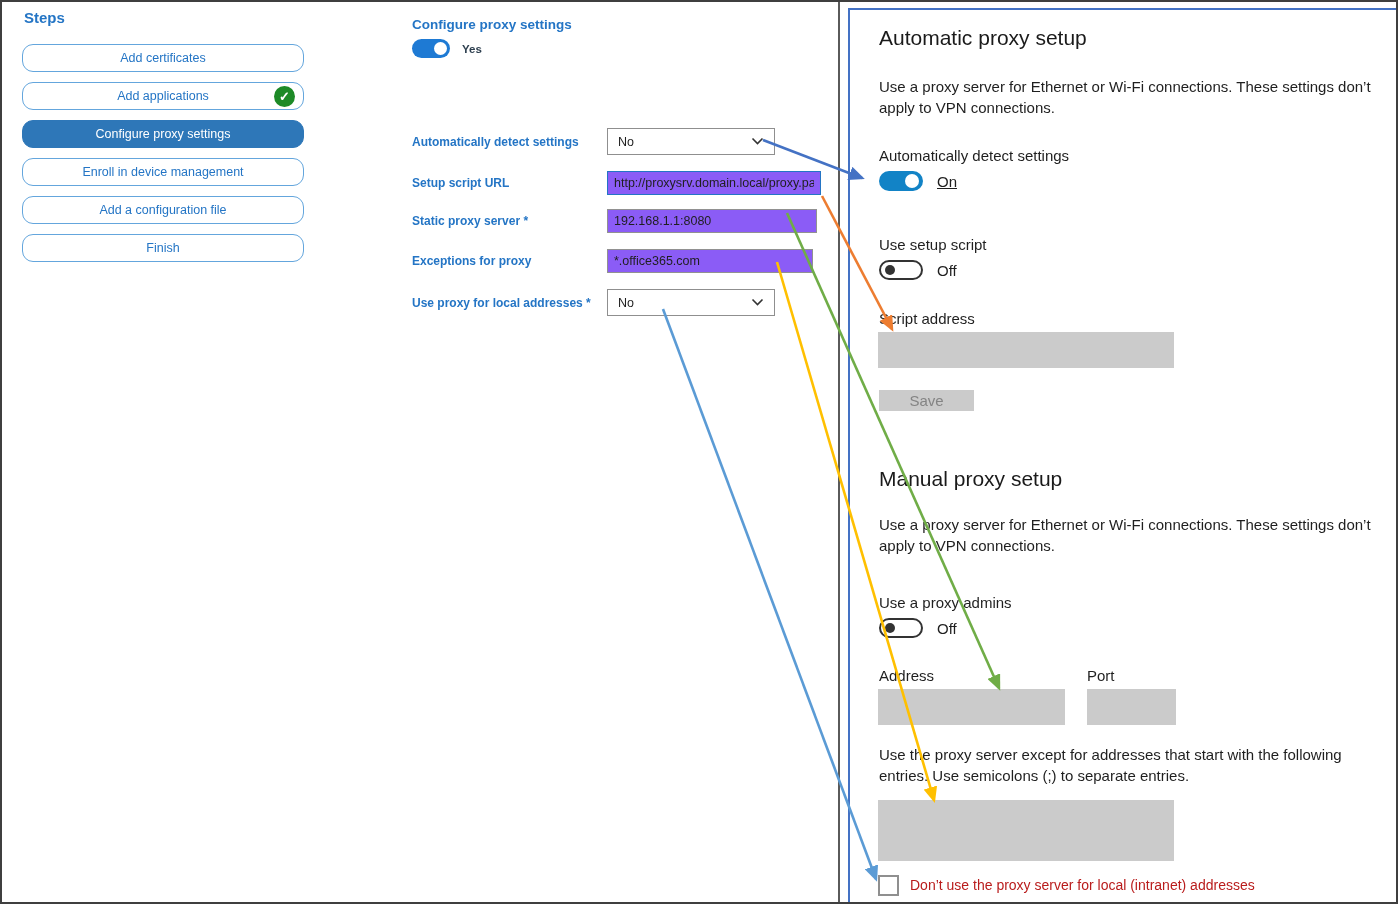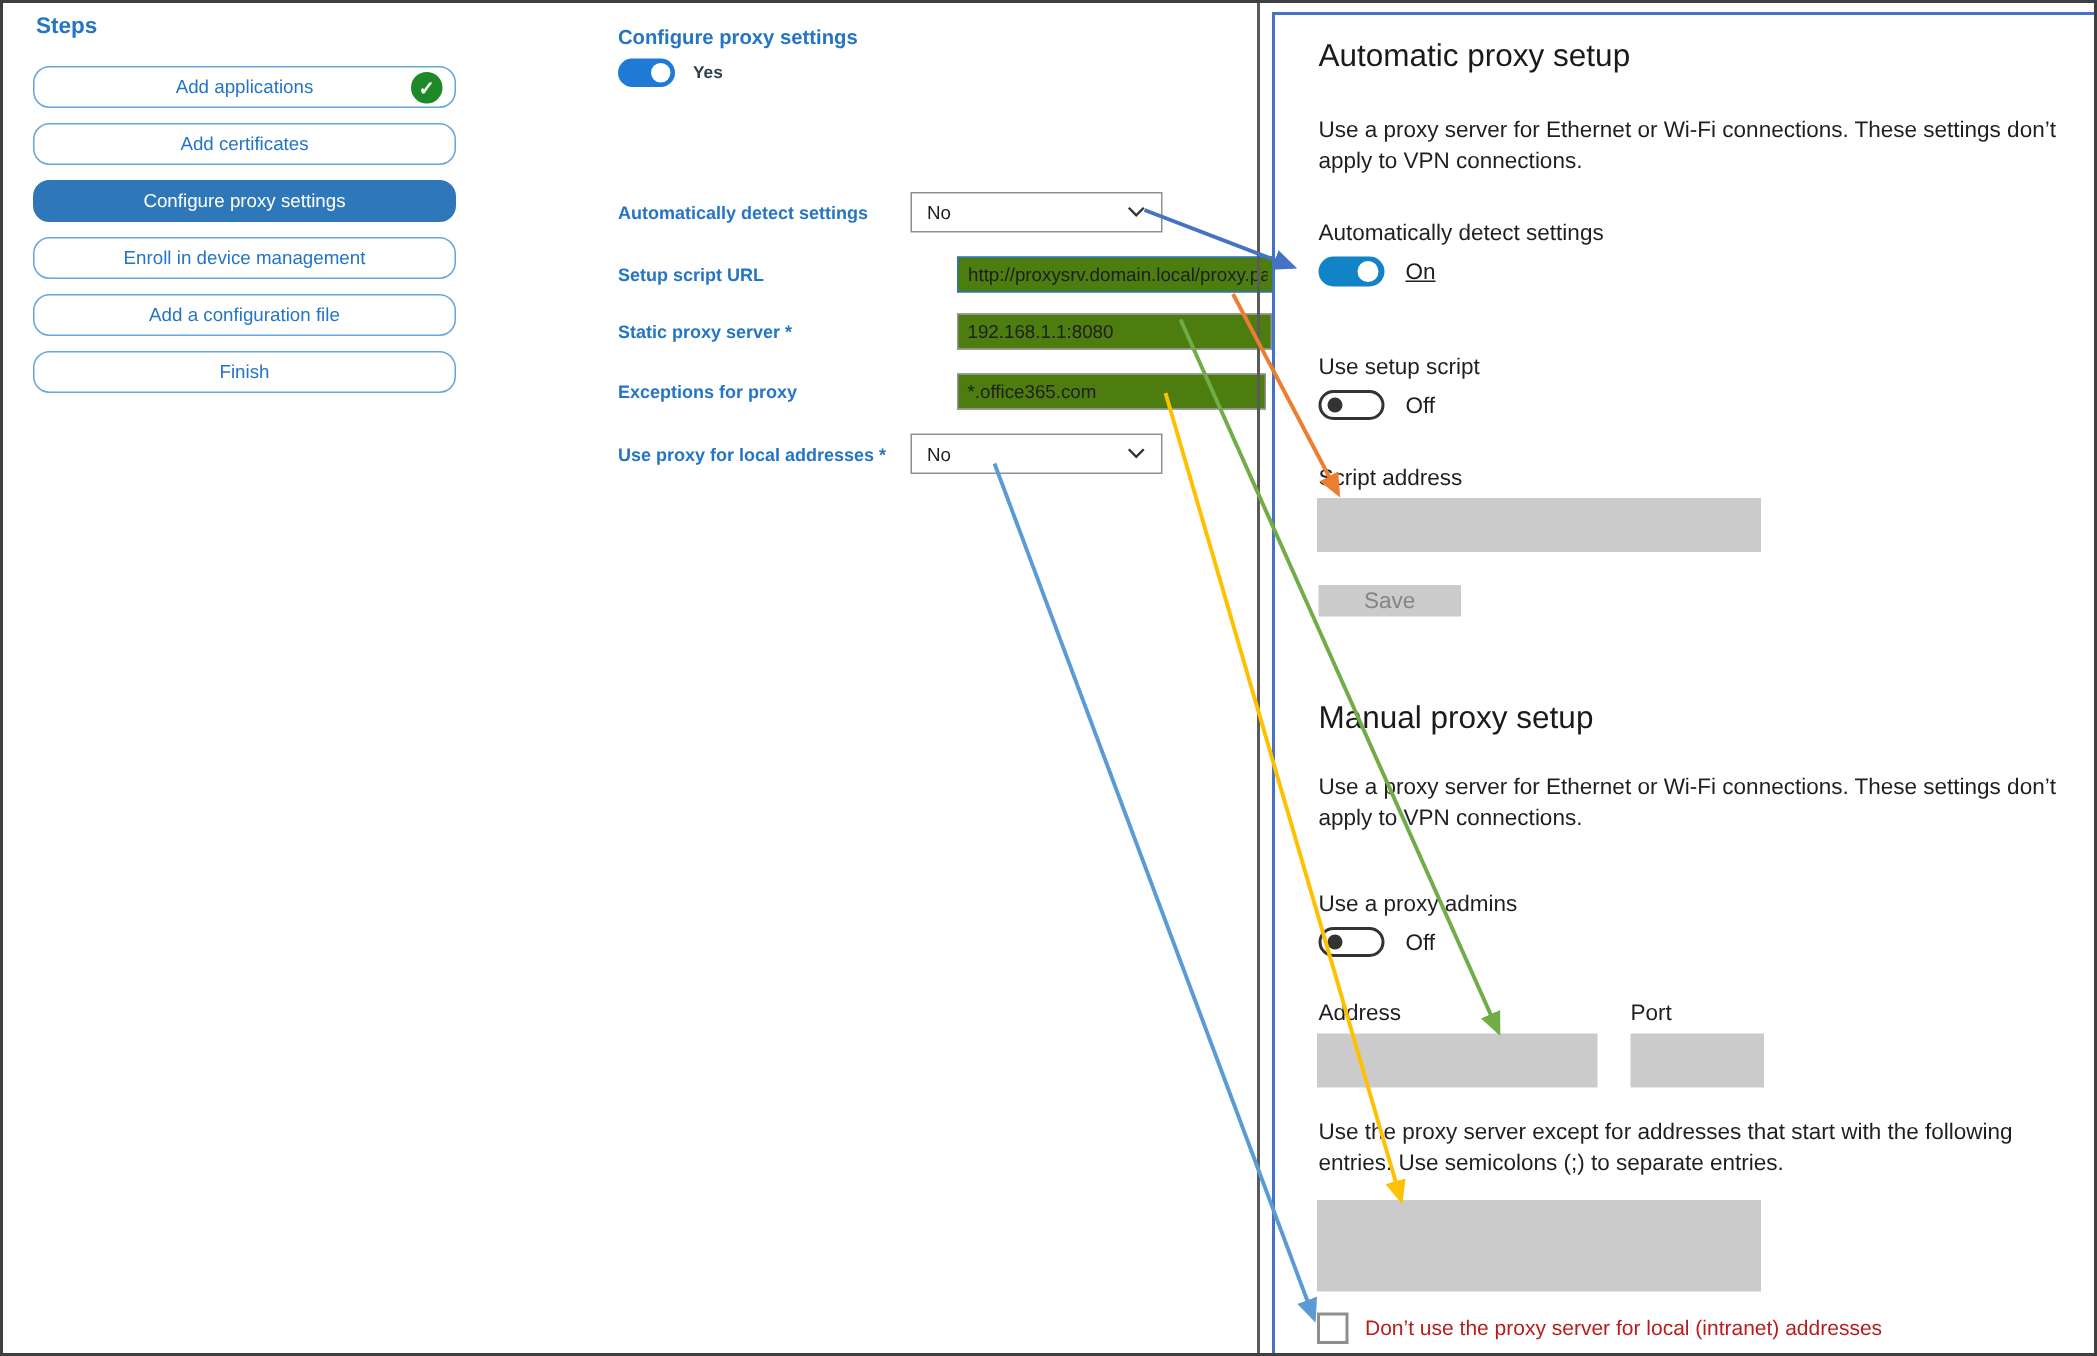--- a/index.html
+++ b/index.html
@@ -30,23 +30,23 @@
   .master-toggle-row { position:absolute; left:410px; top:37px; display:flex; align-items:center; }
   .yes-label { margin-left:12px; font-size:11.5px; font-weight:bold; color:#2f4050; }
   .frow { position:absolute; left:410px; width:445px; display:flex; align-items:center; }
   .flabel { width:195px; color:#2475c5; font-weight:bold; font-size:12px; line-height:14px; }
   .fselect {
     height:27px; border:1px solid #8f8f8f; background:#fff;
     display:flex; align-items:center; justify-content:space-between;
     padding:0 10px; font-size:12.5px; color:#1f1f1f; cursor:pointer;
   }
   .finput {
-    height:24px; border:1px solid #919191; background:#4d7c0f;
+    height:24px; border:1px solid #919191; background:#8b5cf6;
     padding:0 6px; font-size:12.5px; color:#1f1f1f;
-    font-family:"Liberation Sans", sans-serif; outline:none;margin-left:31px;
+    font-family:"Liberation Sans", sans-serif; outline:none;
   }
   .finput.focused { border:1px solid #2475c5; }
   
   .toggle { position:relative; border-radius:999px; cursor:pointer; flex:none; }
   .toggle .knob { position:absolute; border-radius:50%; }
   .t-mid { width:38px; height:19px; background:#1e7ad4; }
   .t-mid .knob { width:13px; height:13px; right:3px; top:3px; background:#fff; }
   .t-win { width:44px; height:20px; }
   .t-win.on { background:#1283c6; }
   .t-win.on .knob { width:14px; height:14px; right:4px; top:3px; background:#fff; }
@@ -78,25 +78,25 @@
   .arrows-svg { position:absolute; left:0; top:0; pointer-events:none; }
 </style>
 </head>
 <body>
 
 <div class="frame">
 
   <div class="steps-title">Steps</div>
   <div class="step-list">
     <div class="step-btn">
+      <span>Add certificates</span>
+    </div>
+    <div class="step-btn">
       <span>Add applications</span>
       <span class="step-check">✓</span>
-    </div>
-    <div class="step-btn">
-      <span>Add certificates</span>
     </div>
     <div class="step-btn active">
       <span>Configure proxy settings</span>
     </div>
     <div class="step-btn">
       <span>Enroll in device management</span>
     </div>
     <div class="step-btn">
       <span>Add a configuration file</span>
     </div>

